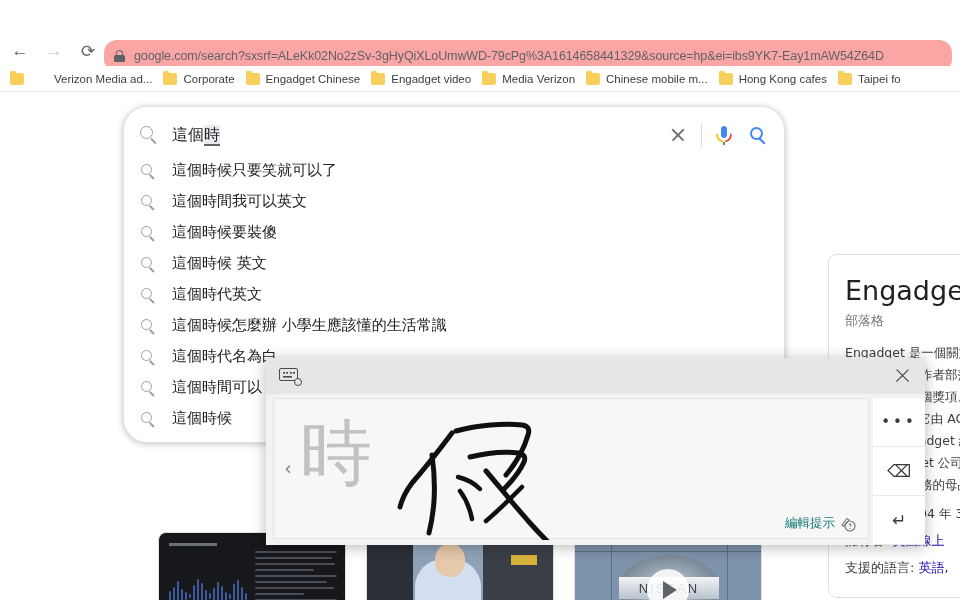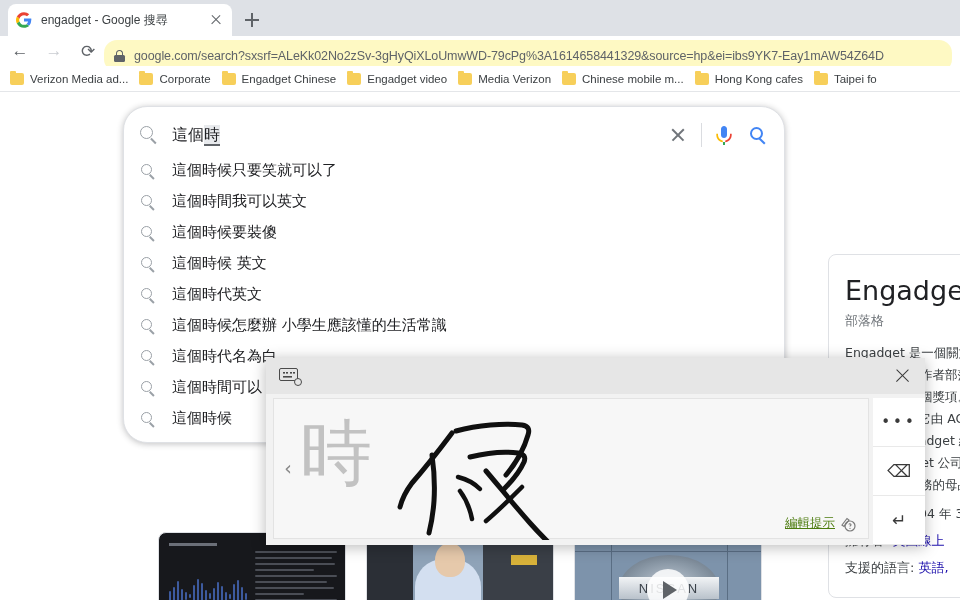--- a/index.html
+++ b/index.html
@@ -49,40 +49,40 @@
     background: #fff; display: flex; align-items: center;
   }
   .nav-btn {
     width: 28px; height: 28px; margin-left: 6px; position: relative;
     display: flex; align-items: center; justify-content: center;
     font-size: 17px; color: #5f6368; cursor: pointer; flex: 0 0 auto;
   }
   .nav-btn.disabled { color: #c9ccd1; }
   .omnibox {
     position: absolute; left: 104px; top: 4px; width: 848px; height: 32px;
-    background: #fef9c3; border-radius: 13px; display: flex; align-items: center;
+    background: #fca5a5; border-radius: 13px; display: flex; align-items: center;
     padding: 0 10px; overflow: hidden;
   }
   .lock-icon { flex: 0 0 11px; width: 11px; height: 12px; position: relative; margin-right: 9px; }
   .lock-body { position: absolute; left: 0; bottom: 0; width: 11px; height: 7px; background: #5f6368; border-radius: 1.5px; }
   .lock-shackle { position: absolute; left: 2.2px; top: 0; width: 6.6px; height: 6px;
     border: 1.5px solid #5f6368; border-bottom: none; border-radius: 4px 4px 0 0; }
   .omnibox-url {
     font-size: 12.5px; color: #5f6368; white-space: nowrap; overflow: hidden;
     letter-spacing: -0.1px;
   }
 
   .bookmarks {
     position: absolute; top: 66px; left: 0; width: 960px; height: 26px;
     background: #fff; display: flex; align-items: center; border-bottom: 1px solid #e4e6e9;
   }
   .bm {
     display: flex; align-items: center; margin-left: 11px; cursor: pointer; flex: 0 0 auto;
   }
-  .bm:first-child { margin-left: 10px; }
+  .bm:first-child { margin-left: 10px; gap: 24px; }
   .bm-folder {
     width: 14px; height: 12px; background: #f7cf5a; border-radius: 1.5px 2px 2px 2px;
     margin-right: 6px; position: relative; flex: 0 0 14px;
   }
   .bm-folder::before {
     content: ""; position: absolute; left: 0; top: -2px; width: 6px; height: 3px;
     background: #f7cf5a; border-radius: 1px 1px 0 0;
   }
   .bm-label { font-size: 11.5px; color: #3c4043; white-space: nowrap; }
 
@@ -245,53 +245,38 @@
   .ime-recognized {
     position: absolute; left: 26px; top: 18px; font-size: 72px; color: #c2c2c2;
     line-height: 1; font-family: "DejaVu Sans", sans-serif; user-select: none;
   }
   .ink { position: absolute; left: 100px; top: 6px; }
   .ime-hint {
     position: absolute; right: 12px; bottom: 6px; display: flex; align-items: center; gap: 5px;
     cursor: pointer;
   }
   .ime-hint-text {
-    font-size: 12.5px; color: #4d7c0f; text-decoration: underline;
+    font-size: 12.5px; color: #0f766e; 
     font-family: "DejaVu Sans", sans-serif;
   }
   .ime-hint-icon { width: 16px; height: 16px; position: relative; }
 
   .ime-keys { position: absolute; right: 0; top: 40px; width: 52px; height: 147px; }
   .ime-key {
     width: 52px; height: 49px; background: #fff; border-bottom: 1px solid #e9e9e9;
     display: flex; align-items: center; justify-content: center; cursor: pointer;
     color: #3a3a3a; font-size: 17px; font-family: "DejaVu Sans", sans-serif;
   }
   .dots { letter-spacing: 3px; font-size: 15px; }
 </style>
 </head>
 <body>
 
 <div id="app">
 
-  <div class="chrome-top">
-    <div class="tab">
-      <span class="tab-favicon">
-        <svg width="16" height="16" viewBox="0 0 48 48">
-          <path fill="#EA4335" d="M24 9.5c3.5 0 6.6 1.2 9 3.6l6.7-6.7C35.6 2.6 30.2.5 24 .5 14.6.5 6.5 5.9 2.6 13.8l7.8 6.1C12.3 14 17.6 9.5 24 9.5z"></path>
-          <path fill="#4285F4" d="M46.1 24.5c0-1.6-.1-3.2-.4-4.7H24v9h12.4c-.5 2.9-2.2 5.4-4.6 7l7.1 5.5c4.2-3.8 6.6-9.5 6.6-16.8z"></path>
-          <path fill="#FBBC05" d="M10.4 28.6c-.5-1.4-.8-2.9-.8-4.6s.3-3.2.8-4.6l-7.8-6.1C1 16.4 0 20.1 0 24s1 7.6 2.6 10.7l7.8-6.1z"></path>
-          <path fill="#34A853" d="M24 47.5c6.2 0 11.5-2.1 15.3-5.6l-7.1-5.5c-2 1.4-4.6 2.2-8.2 2.2-6.4 0-11.7-4.5-13.6-10.4l-7.8 6.1C6.5 42.1 14.6 47.5 24 47.5z"></path>
-        </svg>
-      </span>
-      <span class="tab-title">engadget - Google 搜尋</span>
-      <span class="tab-close"></span>
-    </div>
-    <div class="new-tab"></div>
-  </div>
 
   <div class="toolbar">
     <div class="nav-btn">←</div>
     <div class="nav-btn disabled">→</div>
     <div class="nav-btn">⟳</div>
     <div class="omnibox">
       <span class="lock-icon">
         <span class="lock-shackle"></span>
           <span class="lock-body"></span>
       </span>

